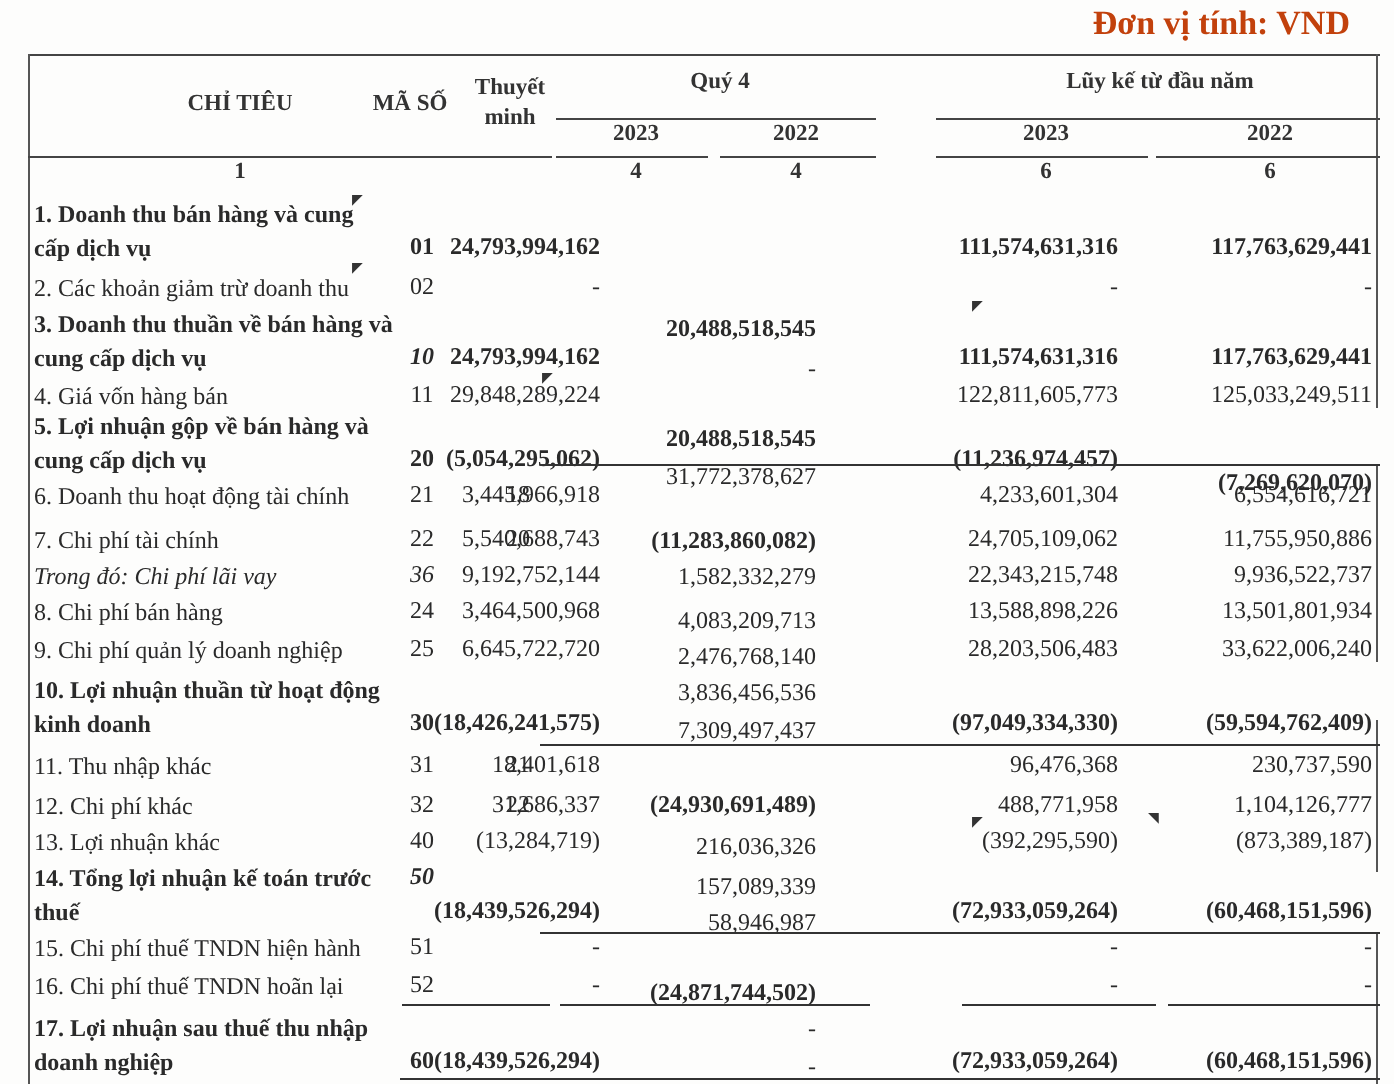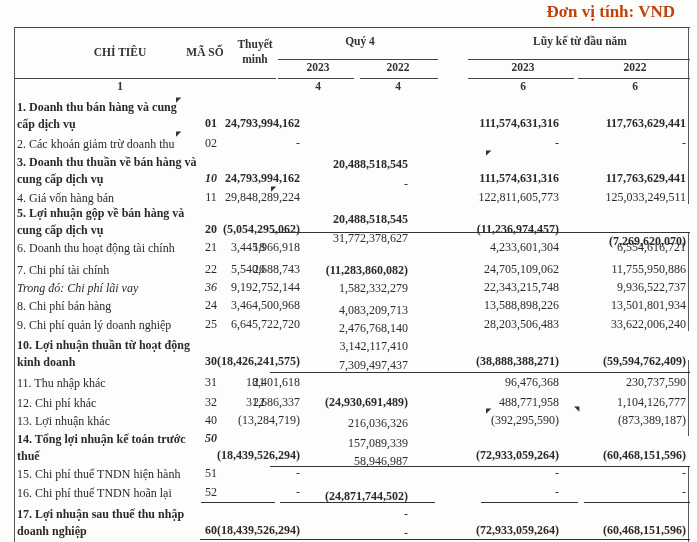--- a/index.html
+++ b/index.html
@@ -151,41 +151,41 @@
   <div class="cell v1" style="font-style:normal;">9,192,752,144</div>
   <div class="cell v2" style="font-style:normal;">2,476,768,140</div>
   <div class="cell v3" style="font-style:normal;">22,343,215,748</div>
   <div class="cell v4" style="font-style:normal;">9,936,522,737</div>
 </div>
 
 <div class="row" style="top:298px;">
   <div class="cell label">8. Chi phí bán hàng</div>
   <div class="cell code">24</div>
   <div class="cell v1">3,464,500,968</div>
-  <div class="cell v2">3,142,117,410</div>
+  <div class="cell v2">3,836,456,536</div>
   <div class="cell v3">13,588,898,226</div>
   <div class="cell v4">13,501,801,934</div>
 </div>
 
 <div class="row" style="top:317px;">
   <div class="cell label">9. Chi phí quản lý doanh nghiệp</div>
   <div class="cell code">25</div>
   <div class="cell v1">6,645,722,720</div>
   <div class="cell v2">7,309,497,437</div>
   <div class="cell v3">28,203,506,483</div>
   <div class="cell v4">33,622,006,240</div>
 </div>
 
 <div class="row bold" style="top:337px;">
   <div class="cell label" style="top:0;">10. Lợi nhuận thuần từ hoạt động</div>
   <div class="cell label" style="top:17px;">kinh doanh</div>
   <div class="cell code" style="top:17px;">30</div>
   <div class="cell v1" style="top:17px;">(18,426,241,575)</div>
   <div class="cell v2" style="top:17px;">(24,930,691,489)</div>
-  <div class="cell v3" style="top:17px;">(38,888,388,271)</div>
+  <div class="cell v3" style="top:17px;">(97,049,334,330)</div>
   <div class="cell v4" style="top:17px;">(59,594,762,409)</div>
 </div>
 <div class="ul" style="left:270px; top:372px; width:420px;"></div>
 
 <div class="row" style="top:375px;">
   <div class="cell label">11. Thu nhập khác</div>
   <div class="cell code">31</div>
   <div class="cell note">21</div>
   <div class="cell v1">18,401,618</div>
   <div class="cell v2">216,036,326</div>

